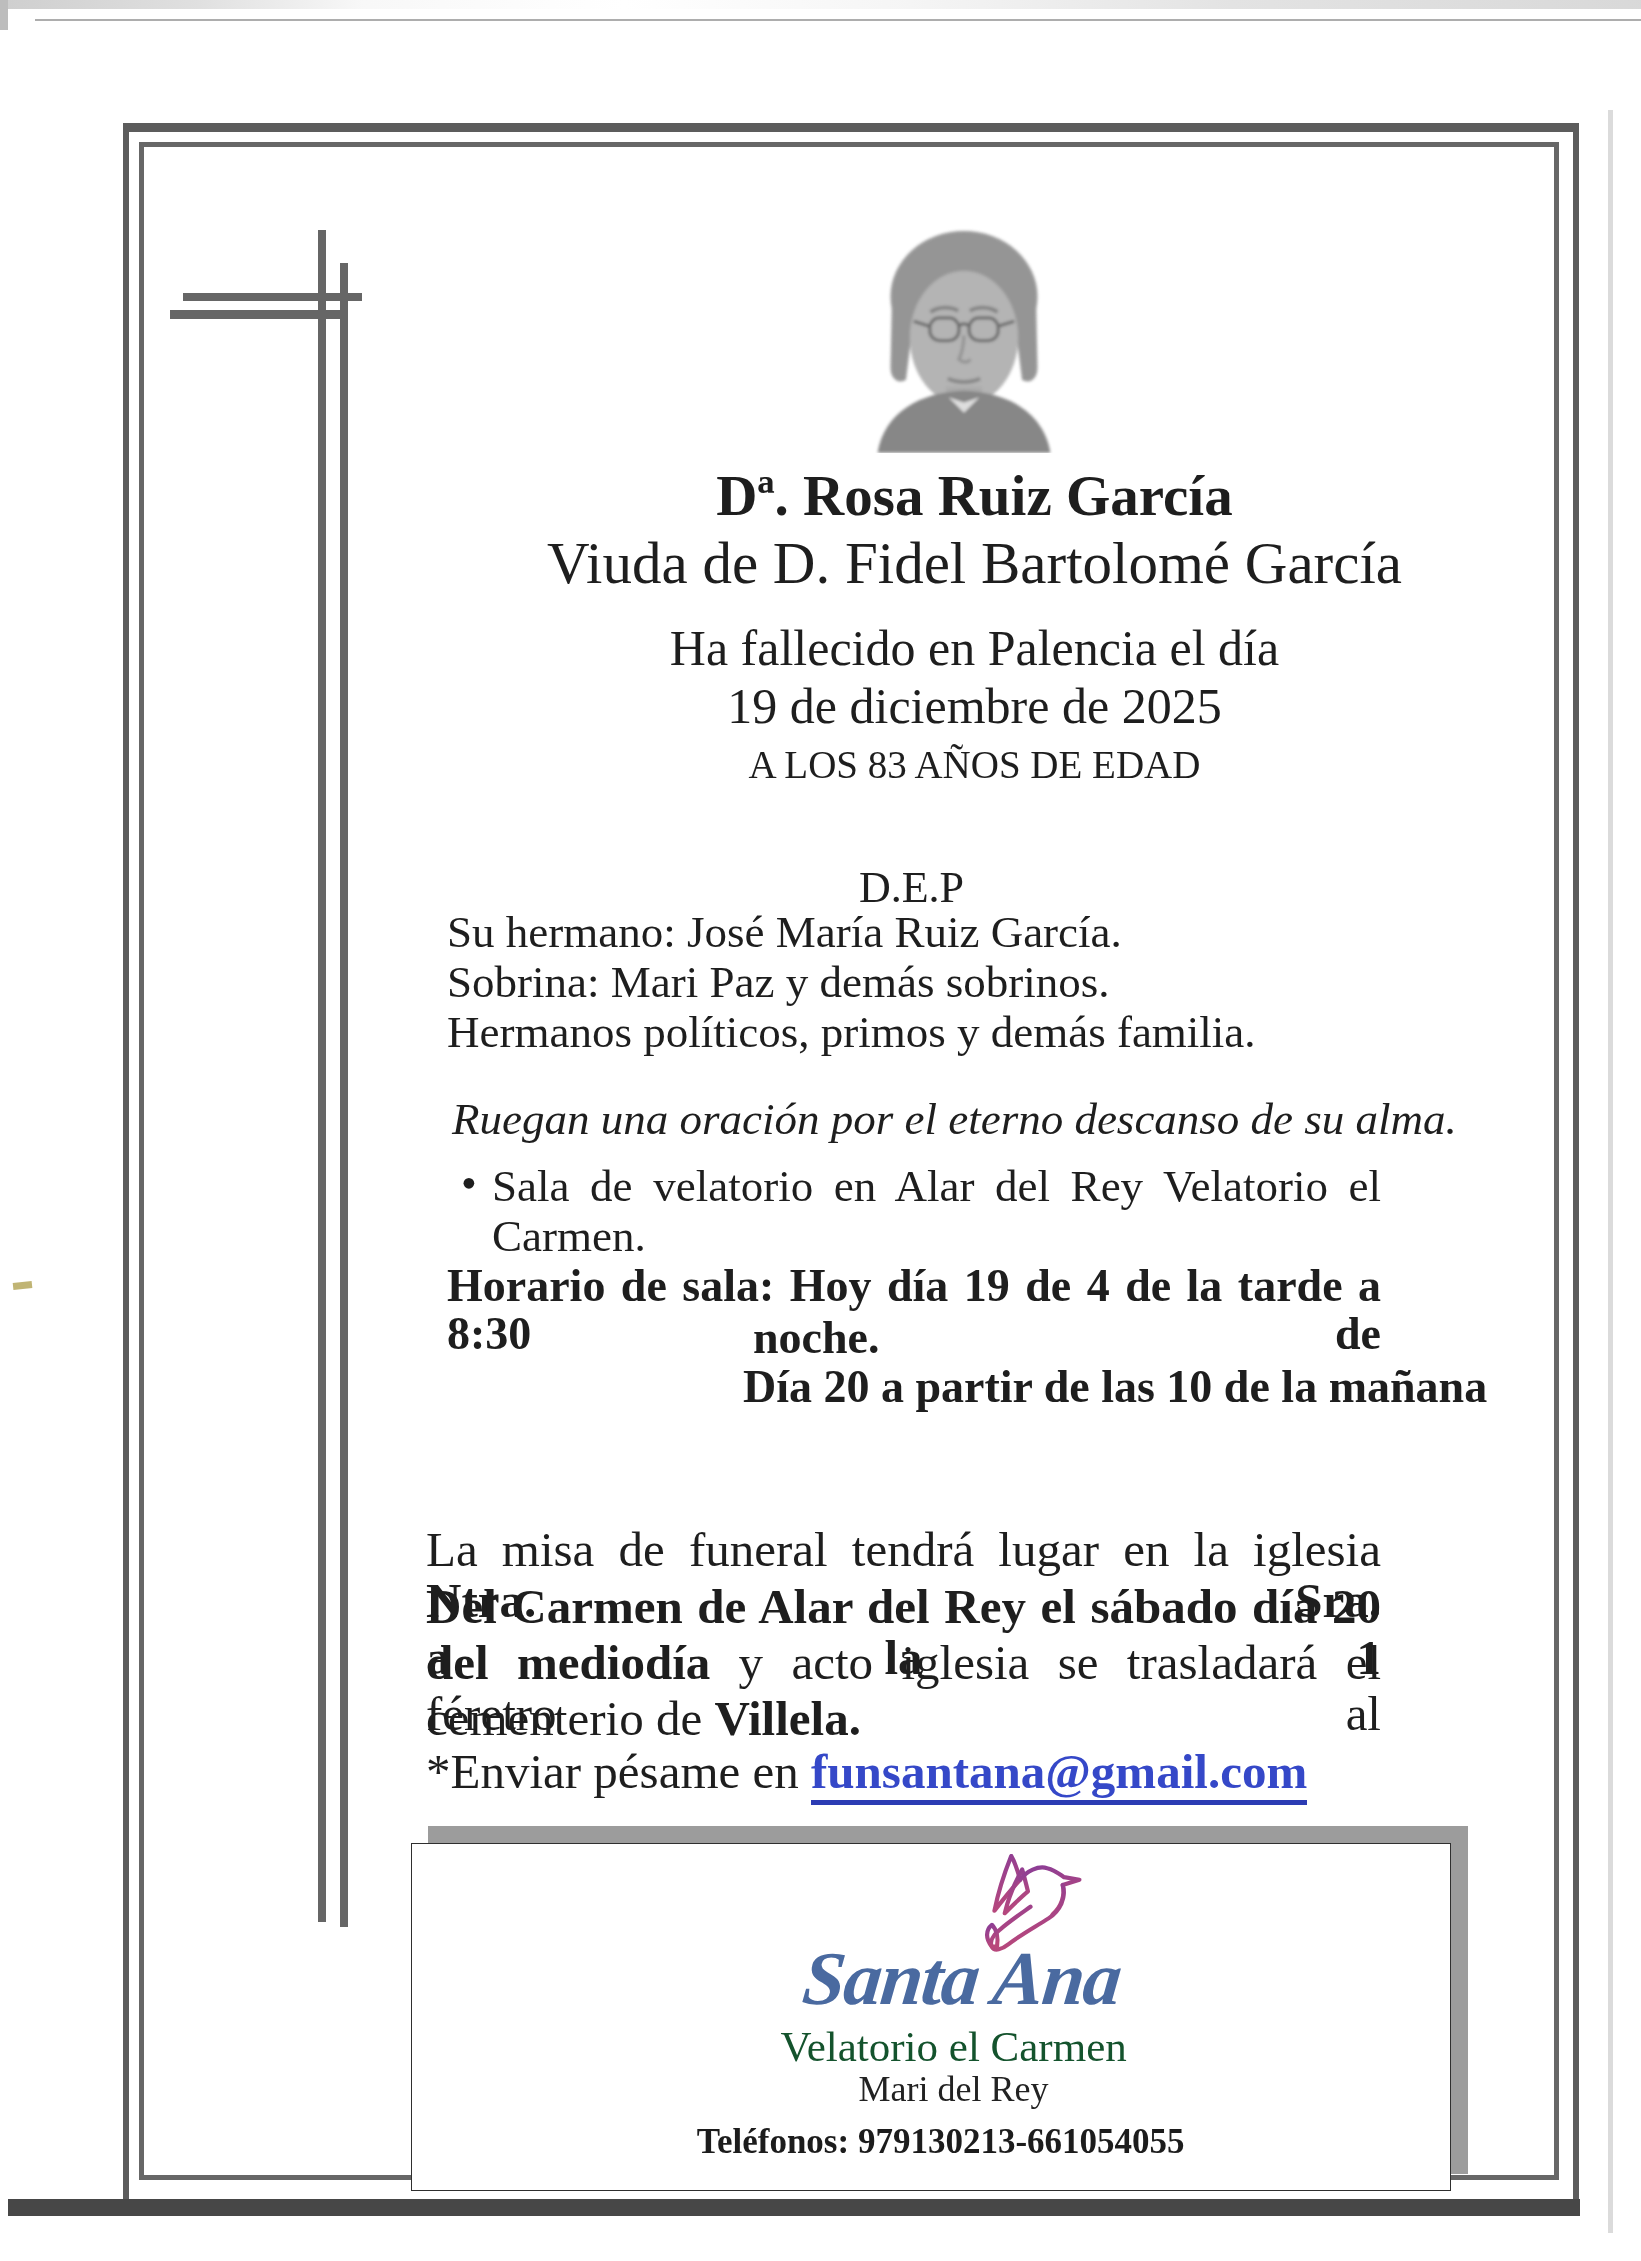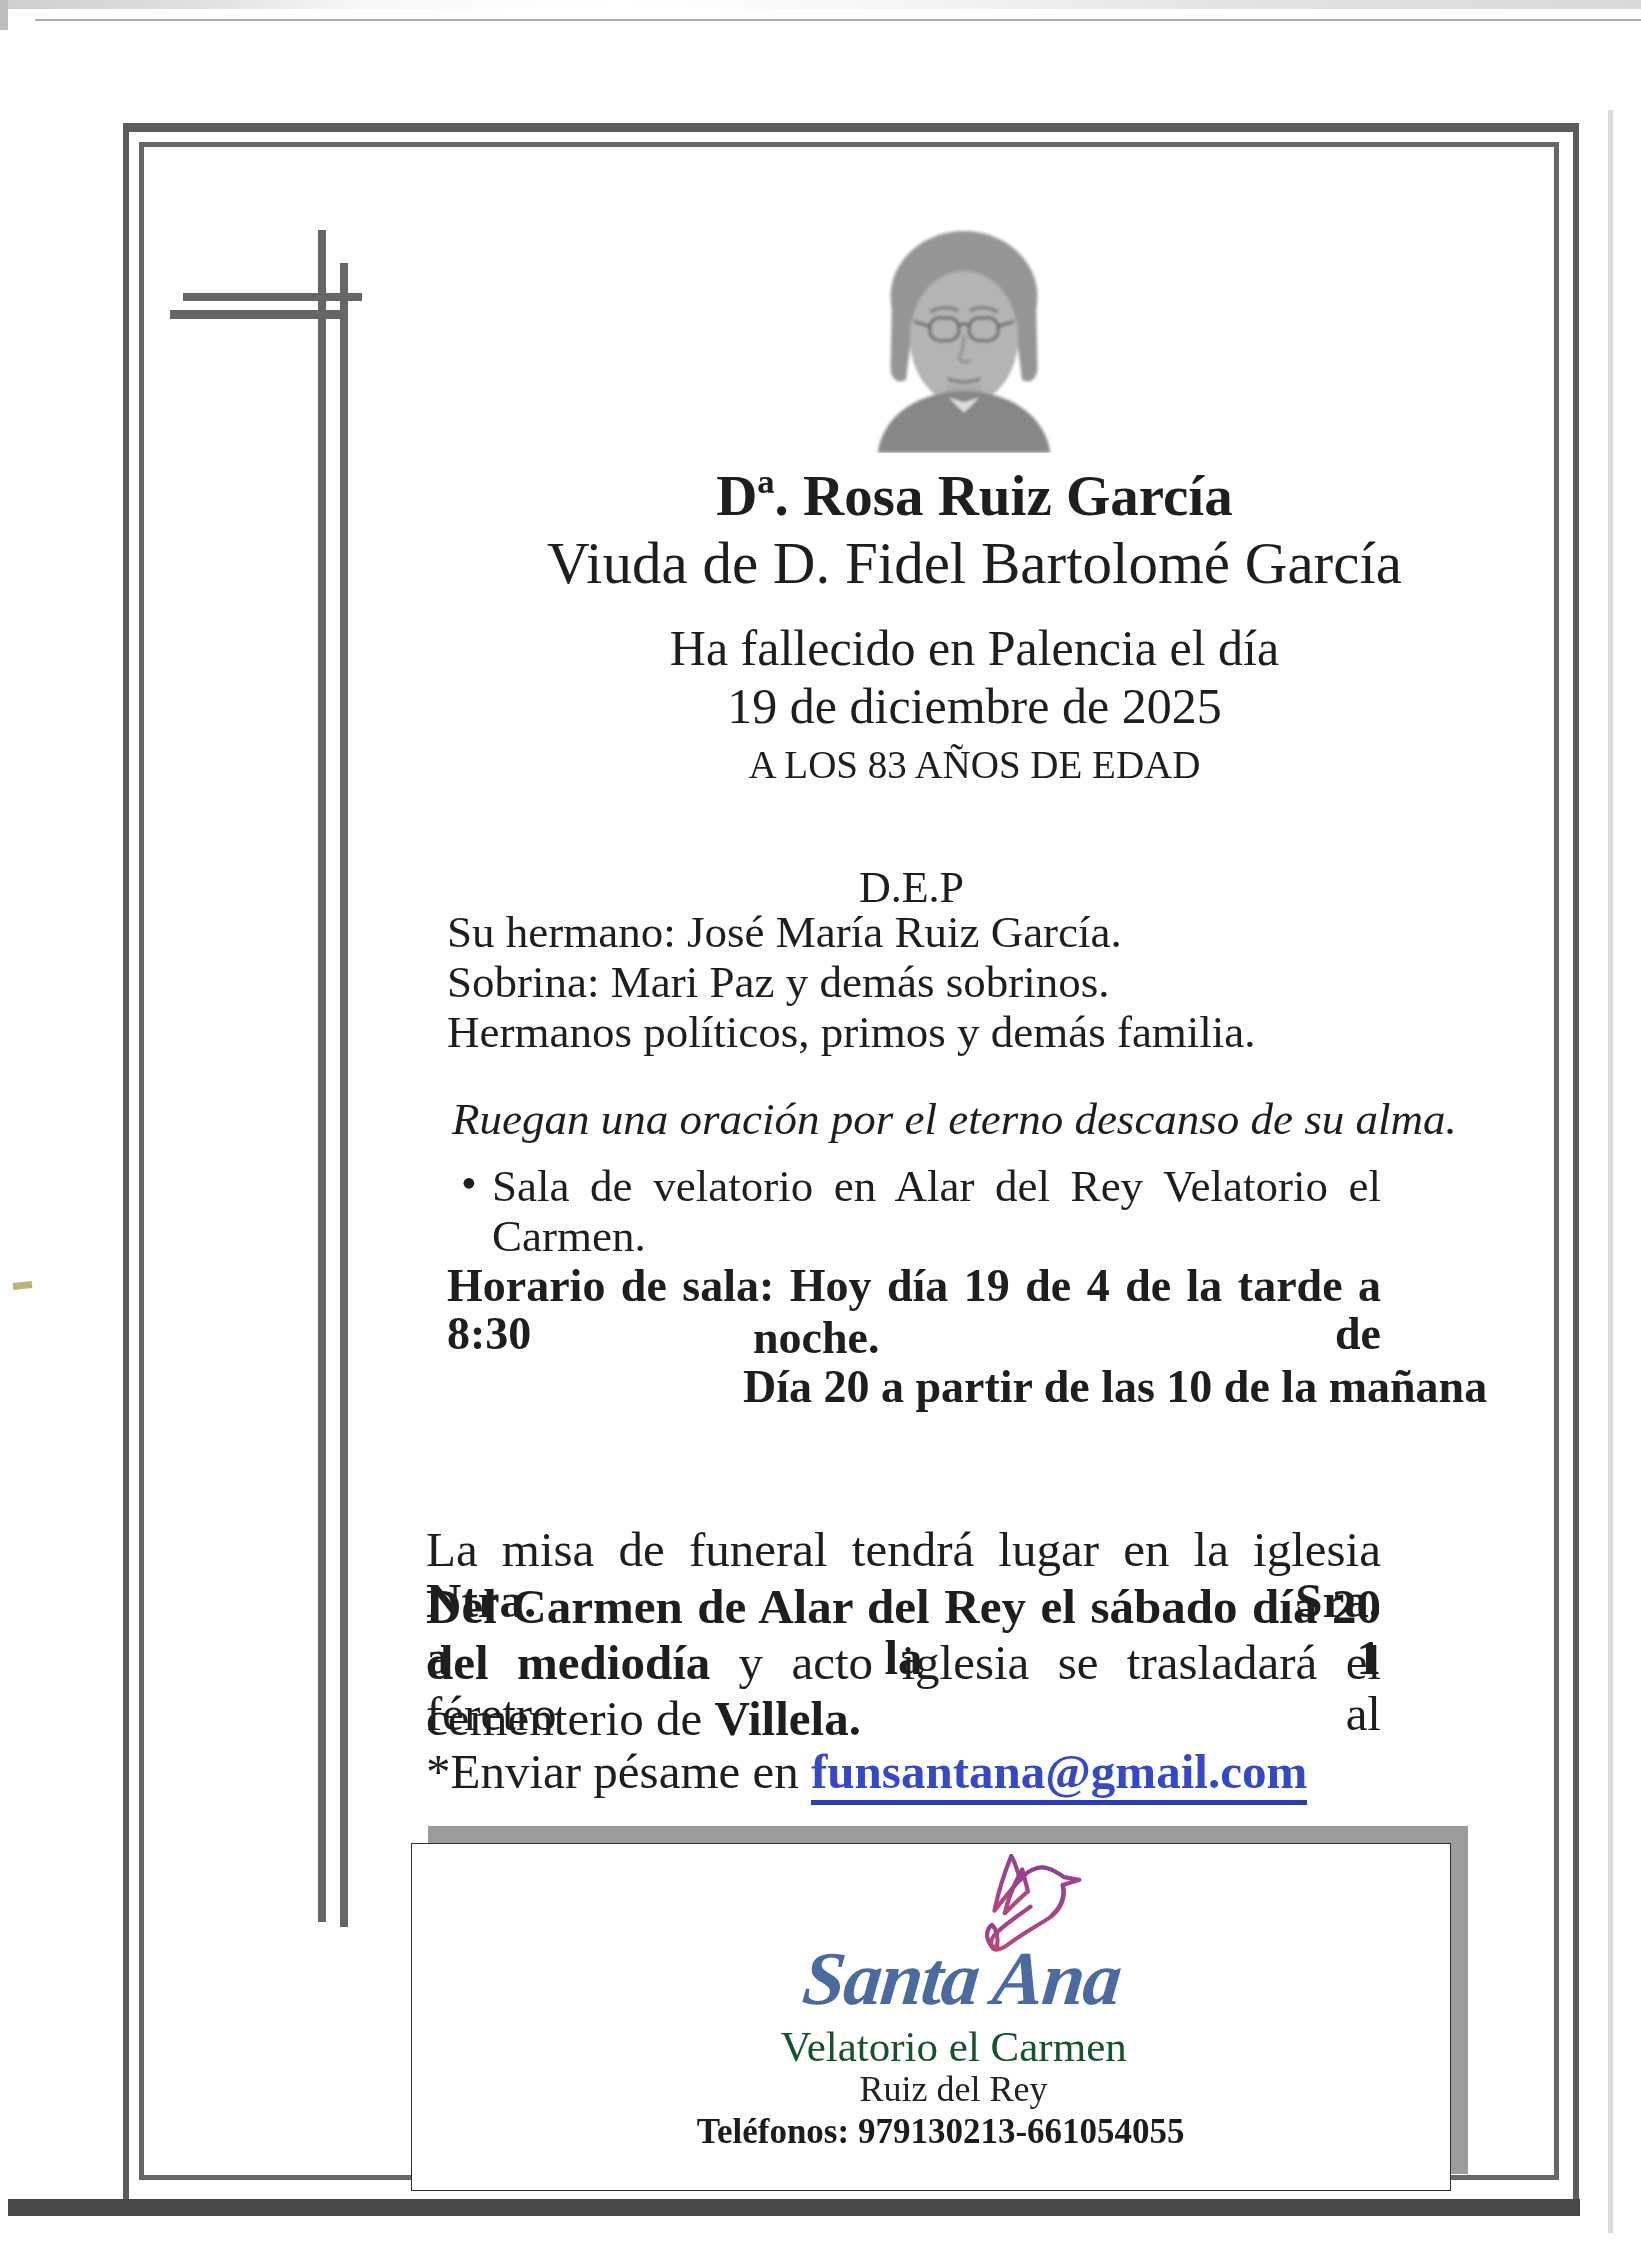--- a/index.html
+++ b/index.html
@@ -64,21 +64,21 @@
   .email-link { color:#3548c8; font-weight:bold; text-decoration:none; border-bottom:5.8px solid #2c3cb4; padding-bottom:1.3px; cursor:pointer; }
 
   
   .fh-shadow { position:absolute; left:428px; top:1826px; width:1040px; height:348px; background:#9c9c9c; }
   .fh-box { position:absolute; left:411px; top:1843px; width:1040px; height:348px; background:#ffffff; border:1.9px solid #2f2f2f; }
   .fh-bird { position:absolute; left:545px; top:10.3px; width:129px; height:103px; }
   .fh-brand { position:absolute; top:96px; left:0; width:100%; text-align:center; margin-left:31px;
     font-size:76px; font-style:italic; font-weight:600; letter-spacing:-1.3px; color:#4a6aa0; transform:skewX(-6deg); line-height:1; }
   .fh-name { position:absolute; top:181px; left:0; width:100%; text-align:center; margin-left:22.6px; font-size:43px; color:#14532d; line-height:1; }
   .fh-town { position:absolute; top:227px; left:0; width:100%; text-align:center; margin-left:22.6px; font-size:36px; color:#222; line-height:1; }
-  .fh-phones { position:absolute; top:270px; left:0; width:100%; text-align:center; margin-left:9.7px; font-size:35px; font-weight:bold; color:#1c1c1c; line-height:1; }
+  .fh-phones { position:absolute; top:280px; left:0; width:100%; text-align:center; margin-left:9.7px; font-size:35px; font-weight:bold; color:#1c1c1c; line-height:1; }
 </style>
 </head>
 <body>
 
 <div class="sheet">
 
   <div class="scan-strip"></div>
   <div class="scan-line"></div>
   <div class="corner-blot"></div>
   <div class="right-edge"></div>
@@ -160,18 +160,18 @@
       <g stroke="url(#birdg)" stroke-width="6.5" fill="none" stroke-linecap="round" stroke-linejoin="round">
         <path d="M84 3 C 74 28 64 58 58 88 C 72 70 86 52 98 40 C 94 26 90 13 84 3 Z"></path>
         <path d="M101 24 C 90 44 80 66 74 92 C 86 80 98 68 110 58 C 107 46 104 34 101 24 Z"></path>
         <path d="M98 40 C 108 26 126 18 140 22 C 152 25 160 32 166 36 L 190 40 L 164 48 C 168 64 162 82 148 94"></path>
         <path d="M164 48 C 170 68 160 88 142 100 C 120 114 98 126 80 140 C 70 148 58 152 54 144 C 50 136 56 126 66 118 C 82 104 100 92 114 82"></path>
         <path d="M54 144 C 44 132 44 118 54 110 C 62 118 64 132 62 144 Z"></path>
       </g>
     </svg>
     <div class="fh-brand">Santa Ana</div>
     <div class="fh-name">Velatorio el Carmen</div>
-    <div class="fh-town">Ruiz del Rey</div>
+    <div class="fh-town">Mari del Rey</div>
     <div class="fh-phones">Teléfonos: 979130213-661054055</div>
   </div>
 
 </div>
 
 
 </body></html>

